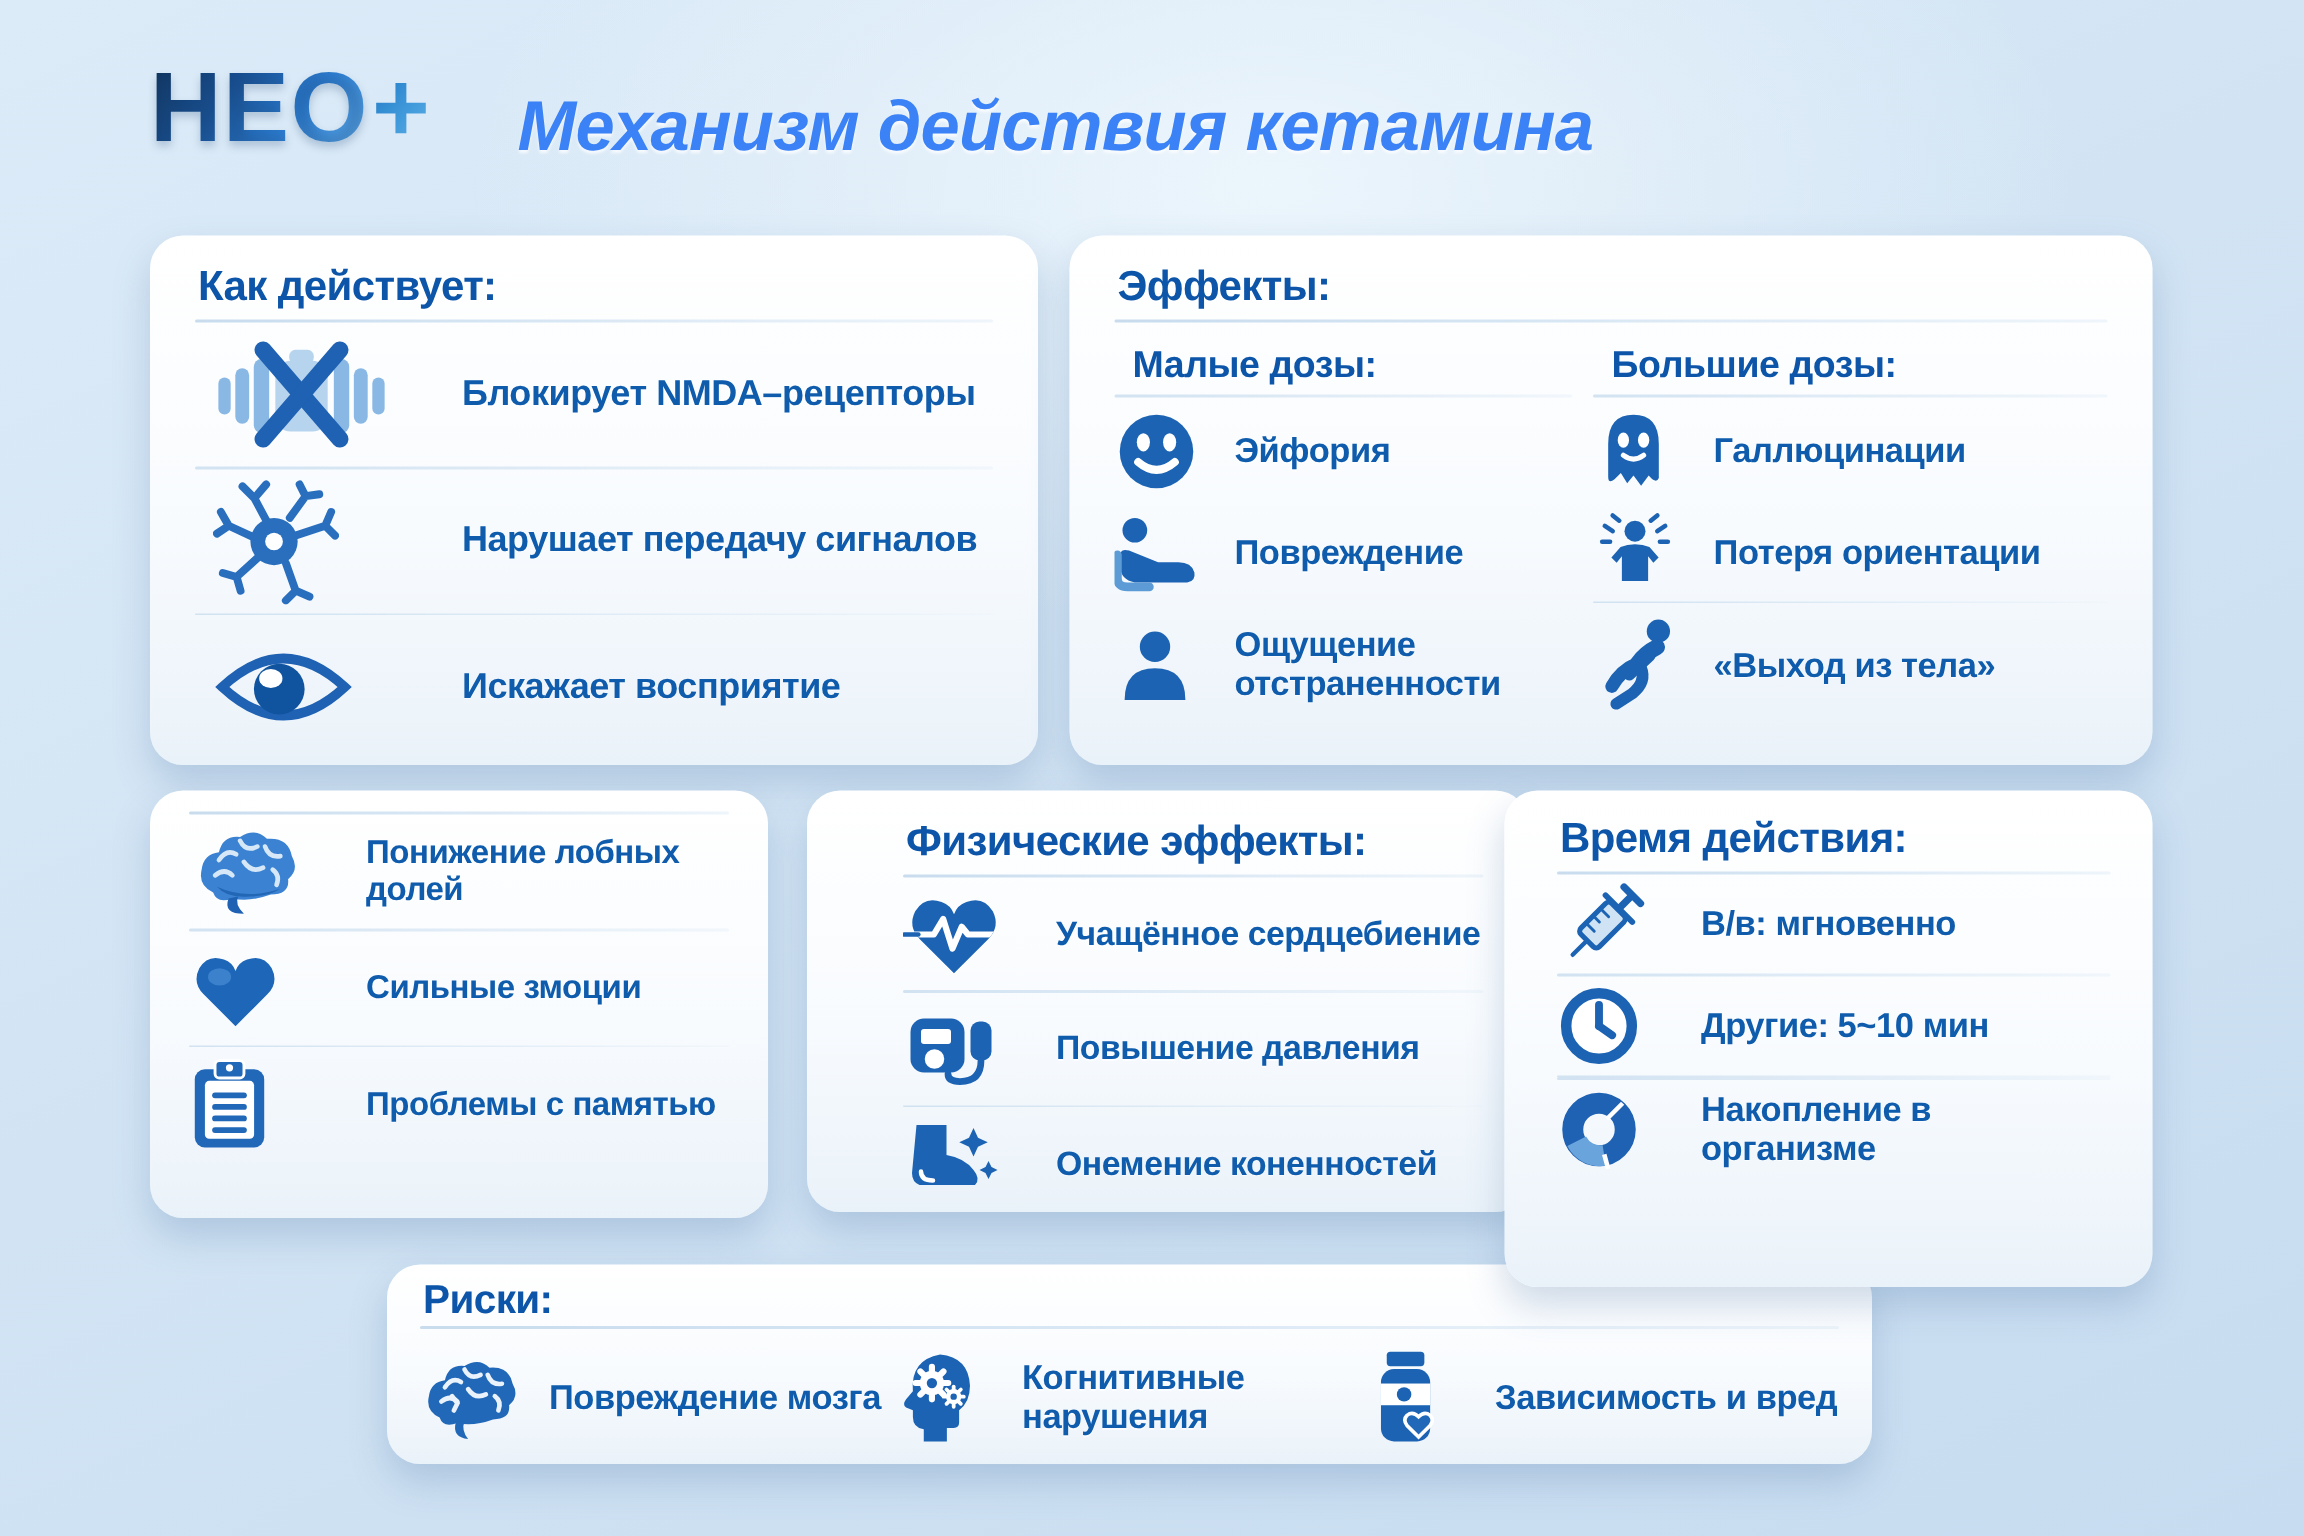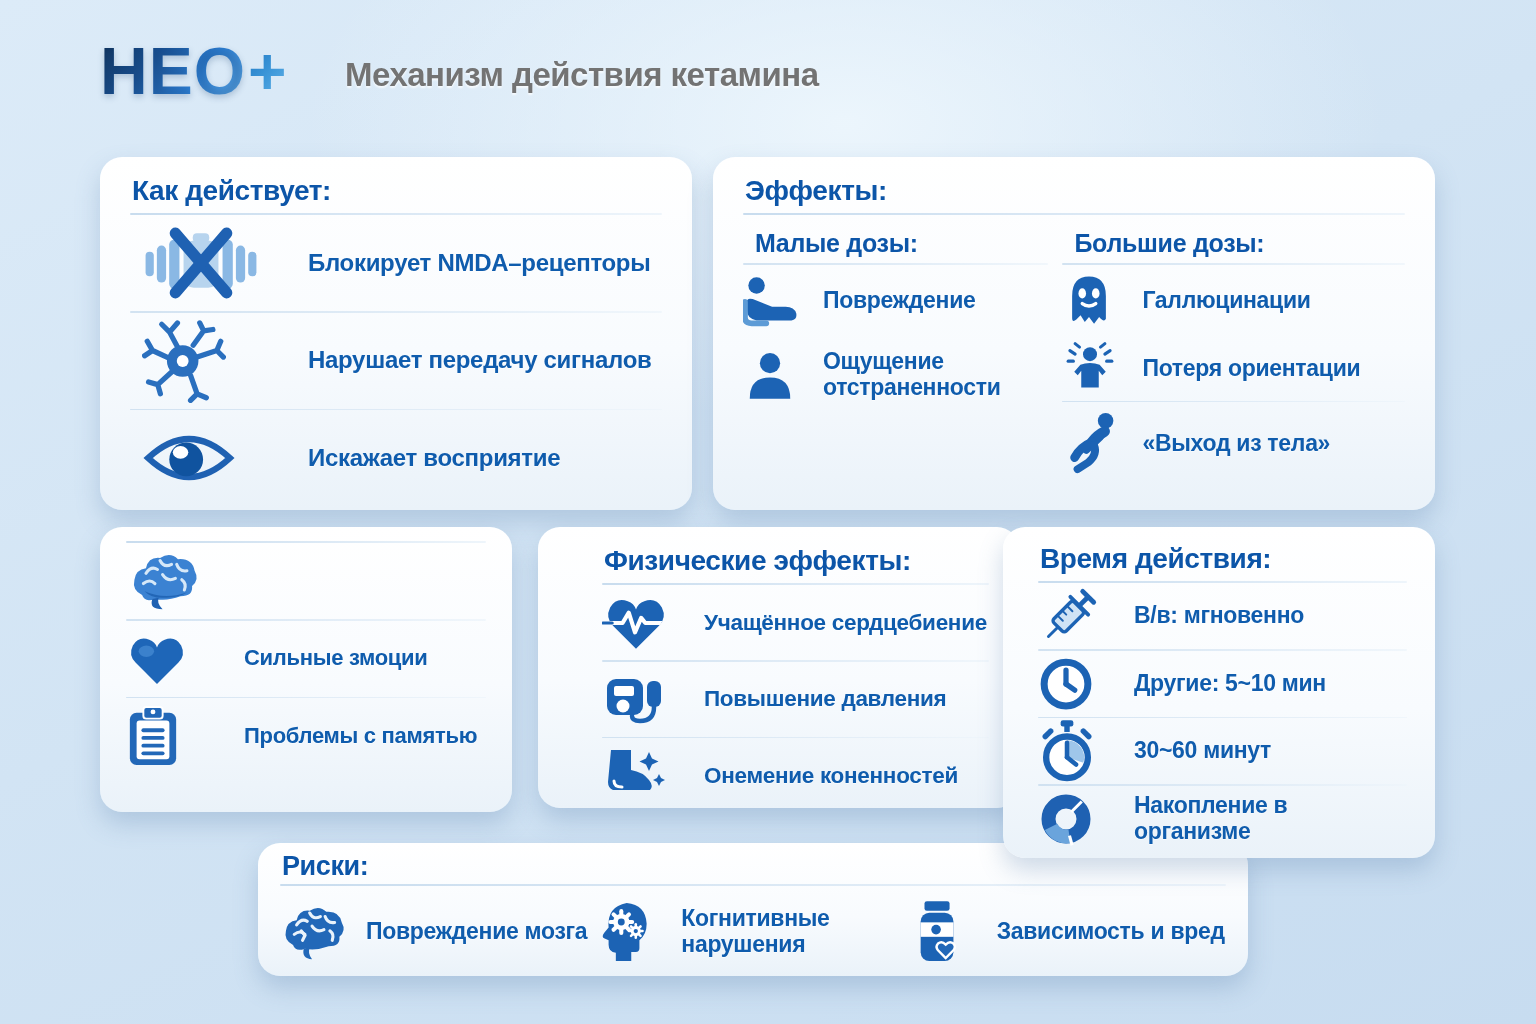--- a/index.html
+++ b/index.html
@@ -23,22 +23,23 @@
     -webkit-background-clip:text;background-clip:text;color:transparent;
     text-shadow:0 3px 6px rgba(30,70,120,.25);
   }
   .logo .plus{
     background:linear-gradient(130deg,#1a72c0 0%,#3f99da 55%,#6cb8ea 100%);
     -webkit-background-clip:text;background-clip:text;color:transparent;
     margin-left:2px;
   }
   .main-title{
     position:absolute;left:345px;top:56px;
-    font-size:33px;font-weight:700;color:#737373;letter-spacing:-0.5px;
+    font-size:47px;font-weight:700;color:#3b82f6;letter-spacing:-0.5px;
     text-shadow:0 2px 2px rgba(255,255,255,.75);
+    font-style:italic;
   }
 
   
   .card{
     position:absolute;
     background:linear-gradient(180deg,#ffffff 0%,#f8fbfe 55%,#eaf2f9 100%);
     border-radius:22px;
     box-shadow:0 12px 24px rgba(96,134,176,.30);
   }
   .card-inner{padding:16px 30px 8px 30px;}
@@ -180,20 +181,31 @@
     <div class="card-inner">
       <div class="card-title">Эффекты:</div>
       <div class="hr"></div>
 
       <div class="cols">
 
         <div class="ecol col-small">
           <div class="subtitle">Малые дозы:</div>
           <div class="hr thin"></div>
 
+          <div class="row">
+            <span class="ic">
+              <svg width="56" height="56" viewBox="0 0 64 64">
+                <circle cx="32" cy="32" r="28" fill="#1c63b4"></circle>
+                <ellipse cx="22" cy="25" rx="5" ry="7" fill="#ffffff"></ellipse>
+                <ellipse cx="42" cy="25" rx="5" ry="7" fill="#ffffff"></ellipse>
+                <path d="M18 40 Q32 52 46 40" stroke="#ffffff" stroke-width="6" fill="none" stroke-linecap="round"></path>
+              </svg>
+            </span>
+            <span class="lbl">Эйфория</span>
+          </div>
 
           <div class="row">
             <span class="ic">
               <svg width="62" height="54" viewBox="0 0 64 54">
                 <circle cx="14" cy="11" r="8.5" fill="#1c63b4"></circle>
                 <path d="M4 30 Q3 23 10 25 L30 33 L44 33 Q53 33 55 40 Q56 46 50 47 L14 47 Q4 45 4 36 Z" fill="#1c63b4"></path>
                 <path d="M2 28 L2 44 Q2 50 9 50 L24 50" fill="none" stroke="#5d9bd6" stroke-width="6" stroke-linecap="round"></path>
               </svg>
             </span>
             <span class="lbl">Повреждение</span>
@@ -277,20 +289,21 @@
             <g stroke="#d6e8f8" stroke-width="2.4" fill="none" stroke-linecap="round">
               <path d="M14 19 Q18 13 23 16"></path>
                 <path d="M25 9 Q28 15 34 12"></path>
               <path d="M38 12 Q40 18 46 17"></path>
                 <path d="M12 27 Q17 23 21 27"></path>
               <path d="M27 20 Q31 26 37 23"></path>
                 <path d="M42 24 Q46 27 44 32"></path>
             </g>
           </svg>
         </span>
+        <span class="lbl">Понижение лобных долей</span>
       </div>
       <div class="hr thin"></div>
 
       <div class="row">
         <span class="ic">
           <svg width="62" height="56" viewBox="0 0 64 58">
             <path d="M32 55 L10 33 Q2 25 7 15 Q13 5 24 9 Q30 11 32 17 Q34 11 40 9 Q51 5 57 15 Q62 25 54 33 Z" fill="#1e66b8"></path>
             <ellipse cx="21" cy="21" rx="8" ry="6" fill="#4f92d8" opacity="0.6"></ellipse>
           </svg>
         </span>
@@ -401,35 +414,20 @@
           <svg width="56" height="56" viewBox="0 0 64 64">
             <circle cx="32" cy="32" r="25" fill="#ffffff" stroke="#1c63b4" stroke-width="8"></circle>
             <line x1="32" y1="32" x2="32" y2="16" stroke="#1c63b4" stroke-width="6" stroke-linecap="round"></line>
             <line x1="32" y1="32" x2="42" y2="39" stroke="#1c63b4" stroke-width="6" stroke-linecap="round"></line>
           </svg>
         </span>
         <span class="lbl">Другие: 5~10 мин</span>
       </div>
       <div class="hr thin"></div>
 
-      <div class="row">
-        <span class="ic">
-          <svg width="58" height="64" viewBox="0 0 64 68">
-            <rect x="25" y="0" width="14" height="7" rx="2.5" fill="#1c63b4"></rect>
-            <rect x="29" y="6" width="6" height="7" fill="#1c63b4"></rect>
-            <line x1="50" y1="12" x2="56" y2="18" stroke="#1c63b4" stroke-width="6" stroke-linecap="round"></line>
-            <line x1="14" y1="12" x2="8" y2="18" stroke="#1c63b4" stroke-width="6" stroke-linecap="round"></line>
-            <circle cx="32" cy="41" r="23" fill="#ffffff" stroke="#1c63b4" stroke-width="7"></circle>
-            <path d="M32 41 L32 22 A19 19 0 0 1 50 47 Z" fill="#9fc6ea"></path>
-            <line x1="32" y1="41" x2="32" y2="25" stroke="#1c63b4" stroke-width="5" stroke-linecap="round"></line>
-            <line x1="32" y1="41" x2="42" y2="49" stroke="#1c63b4" stroke-width="5" stroke-linecap="round"></line>
-          </svg>
-        </span>
-        <span class="lbl">30~60 минут</span>
-      </div>
       <div class="hr thin"></div>
 
       <div class="row">
         <span class="ic">
           <svg width="56" height="56" viewBox="0 0 64 64">
             <circle cx="32" cy="32" r="20" fill="none" stroke="#1f61b2" stroke-width="16"></circle>
             <path d="M15 41 A20 20 0 0 0 36 51.7" fill="none" stroke="#6aa4dc" stroke-width="16"></path>
             <g stroke="#ffffff" stroke-width="3.5">
               <line x1="38" y1="24" x2="50" y2="12"></line>
               <line x1="36" y1="51" x2="39" y2="62"></line>

